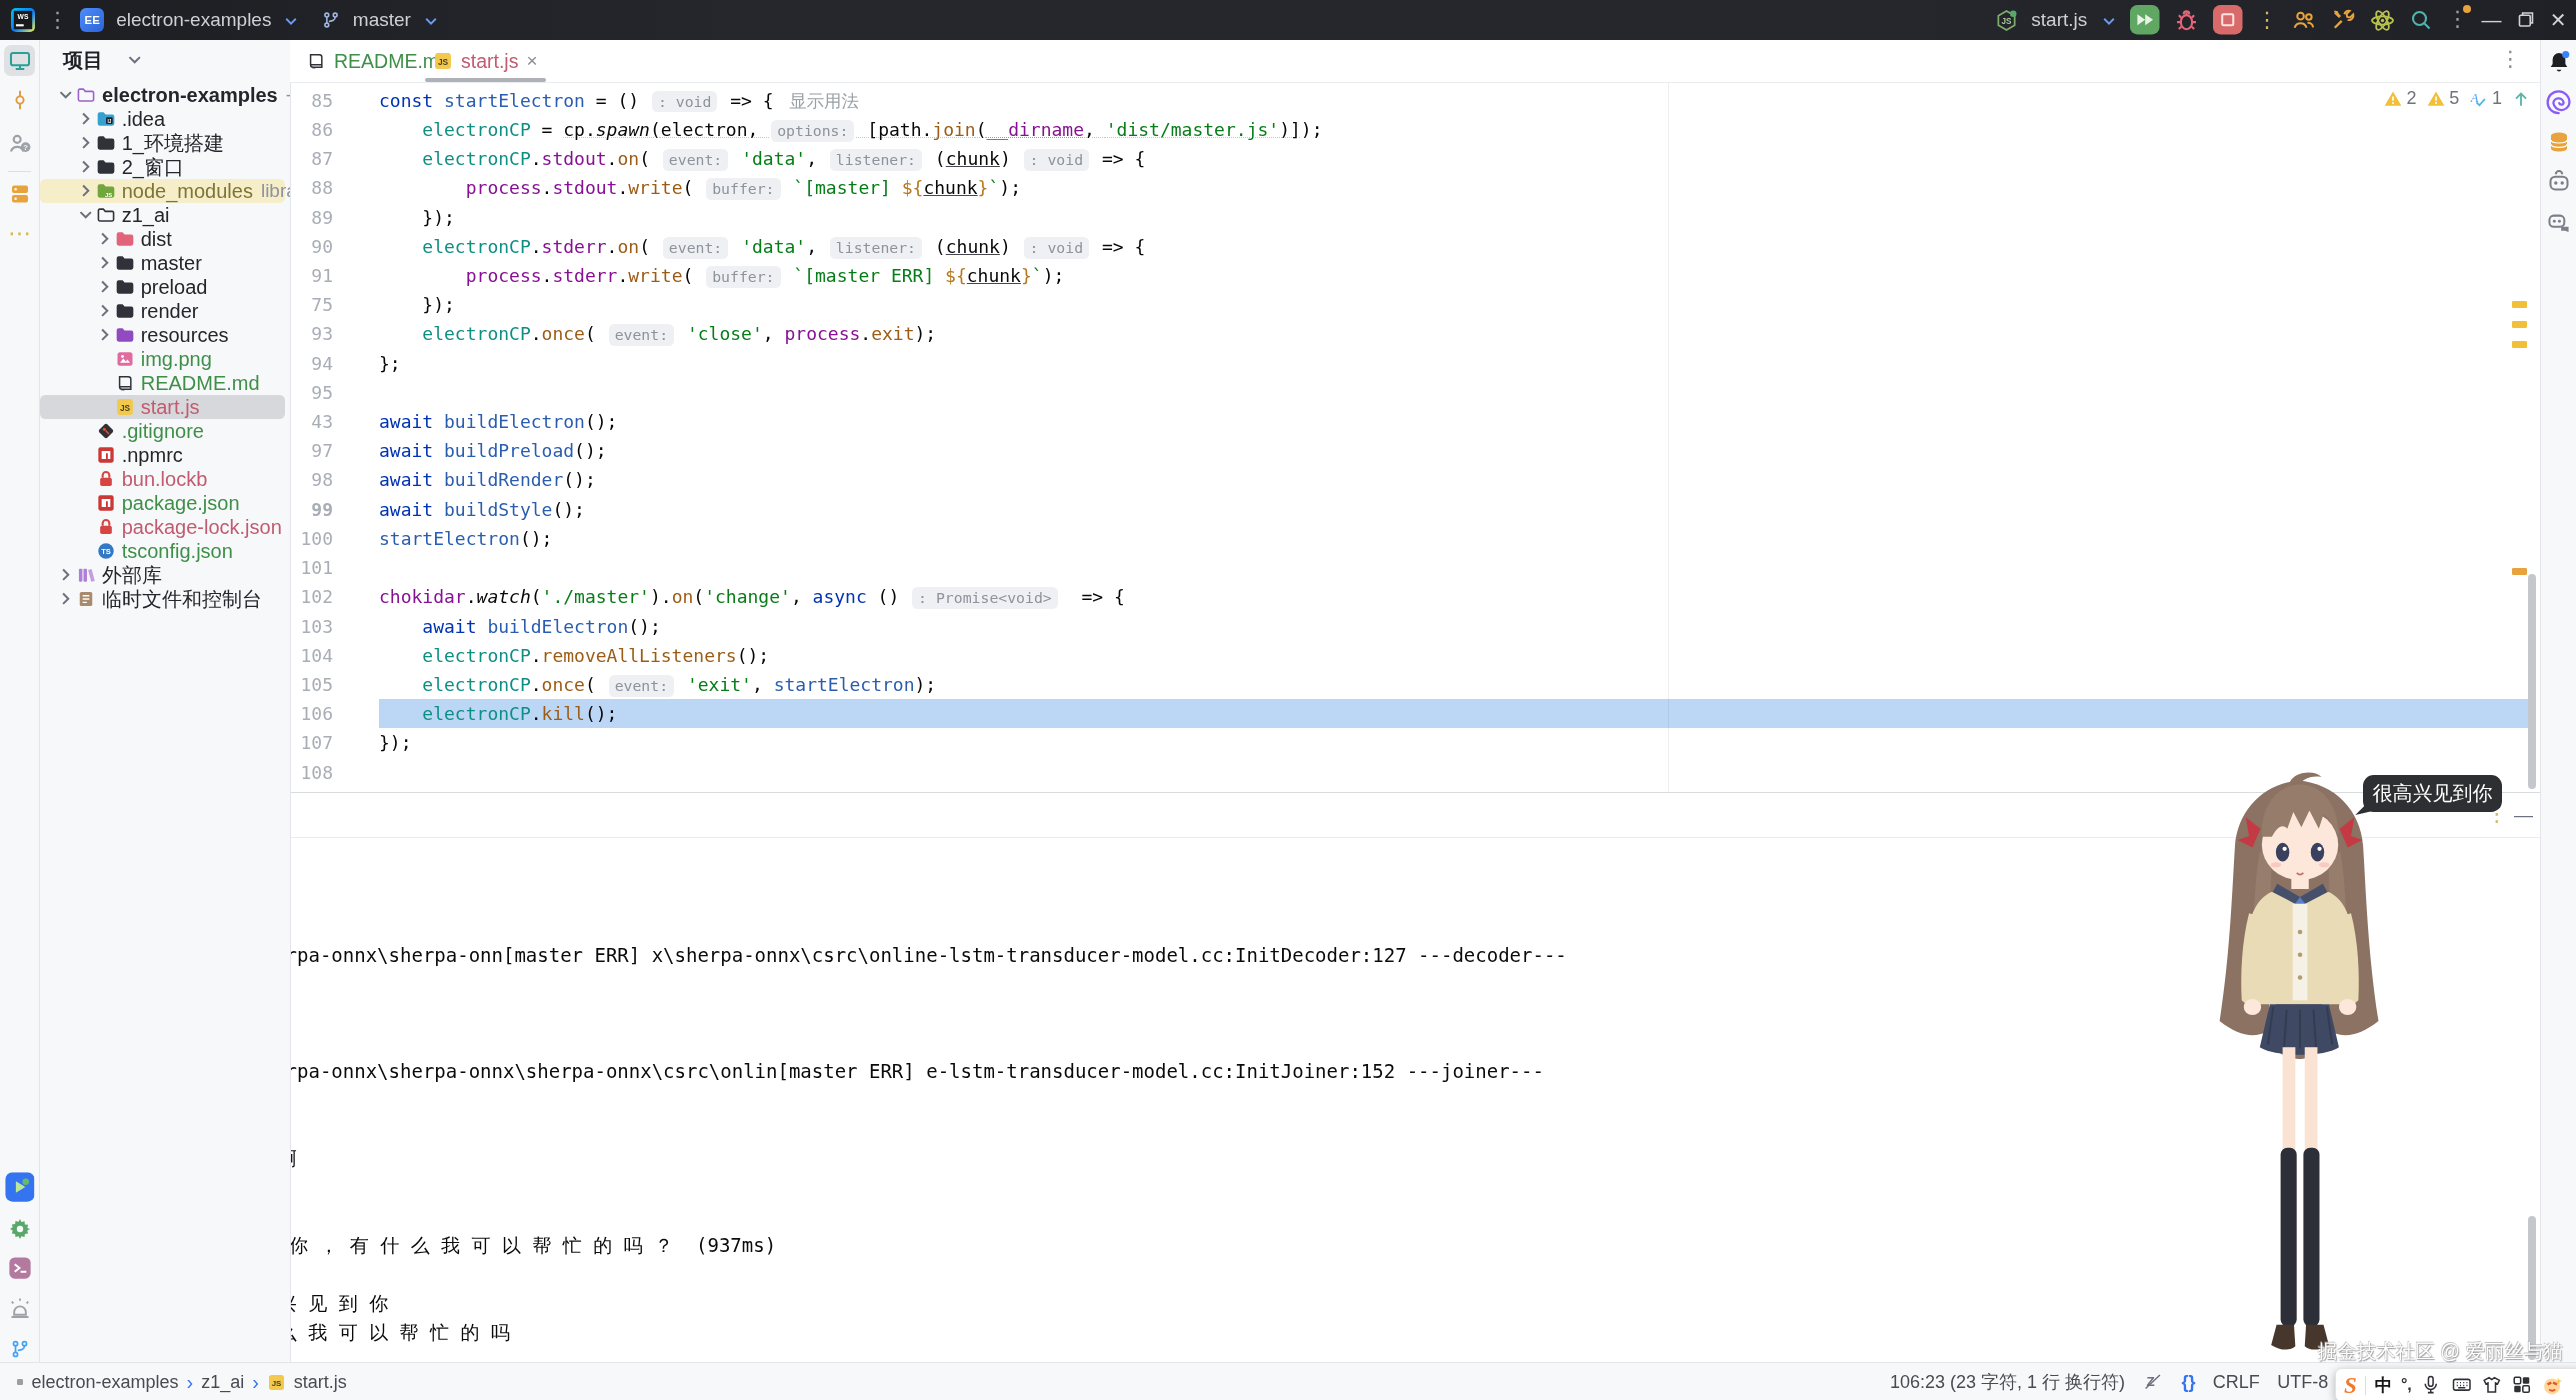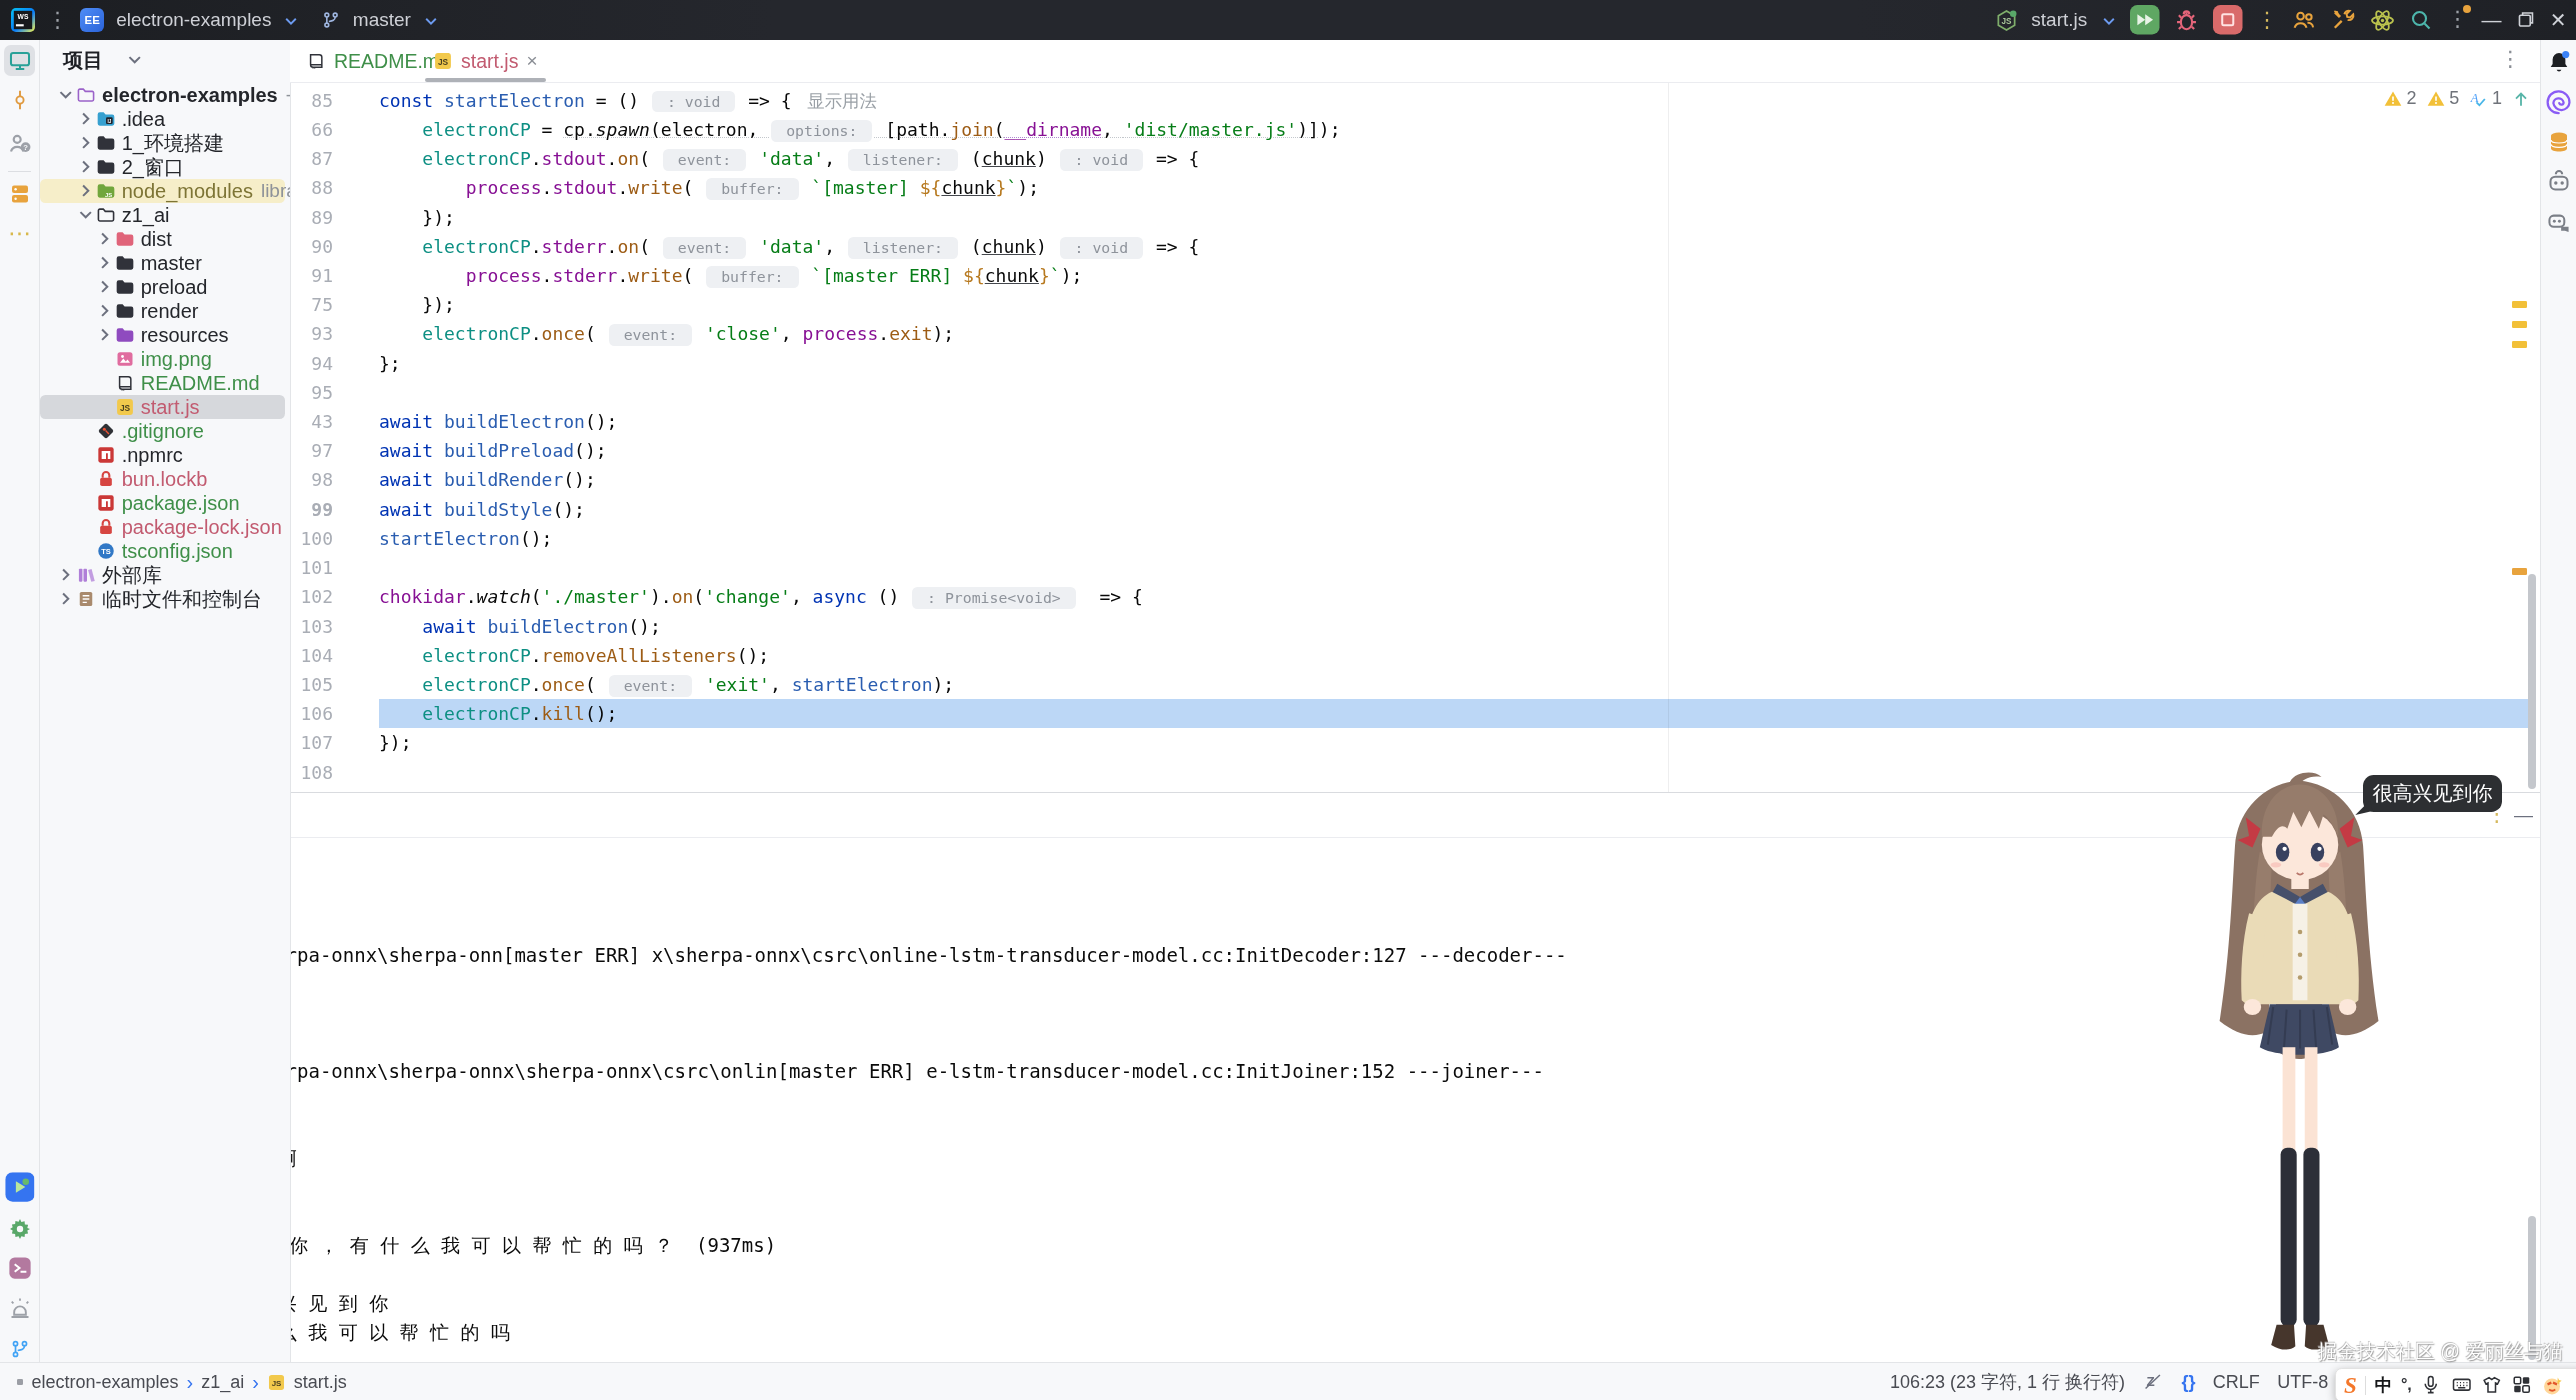--- a/index.html
+++ b/index.html
@@ -47,21 +47,21 @@
   .gln{position:absolute;left:0;width:43px;text-align:right;height:29px;line-height:29px;font-family:"DejaVu Sans Mono",monospace;font-size:18px;color:#a9adb5;}
   #code{position:absolute;left:89px;top:0;z-index:4;}
   .cln{position:absolute;left:0;height:29px;line-height:29px;font-family:"DejaVu Sans Mono",monospace;font-size:18px;color:#080808;white-space:pre;}
   .selline{position:absolute;left:89px;width:2156px;height:29px;background:#bcd7f6;z-index:1;}
   .tk-k{color:#0033b3}.tk-f{color:#2a5db0}.tk-v{color:#0d8f83}.tk-m{color:#871094}
   .tk-pr{color:#871094}.tk-me{color:#9d5c15}.tk-s{color:#067d17}.tk-ib{color:#b7791f}
   .tk-it{font-style:italic}
   .tk-d{color:#871094;text-decoration:underline dotted 1.3px #b08ad1;}
   .tk-c{text-decoration:underline solid 1.3px #44474d;}
   .tk-w{text-decoration:underline dotted 1.3px #c3c7cc;}
-  .tk-h{display:inline-block;background:#eef0f3;color:#8e939b;border-radius:5.4px;padding:0 15px;font-size:14.8px;line-height:21.5px;vertical-align:middle;margin:0 2px;}
+  .tk-h{display:inline-block;background:#eef0f3;color:#8e939b;border-radius:5.4px;padding:0 6px;font-size:14.8px;line-height:21.5px;vertical-align:middle;margin:0 2px;}
   .tk-g{color:#9aa0a6;font-family:"Liberation Sans",sans-serif;font-size:17.4px;}
   .inspect{position:absolute;left:2093px;top:5.4px;display:flex;align-items:center;gap:9.4px;font-size:18px;color:#6f737a;z-index:6;}
   .inspect .grp{display:flex;align-items:center;gap:3.4px;}
   .stripe-tick{position:absolute;width:14.8px;height:6.7px;border-radius:1.3px;z-index:6;}
   .sb-thumb{position:absolute;width:8px;border-radius:4px;background:#c4c7cc;z-index:6;}
   
   .bottom{position:absolute;left:40px;top:792px;width:2501px;height:570px;background:#fff;border-top:0.7px solid #d9dbdf;z-index:4;}
   .bp-head{position:relative;height:44px;border-bottom:0.7px solid #ebecf0;}
   .bp-mode{position:absolute;left:15.4px;top:9.4px;font-size:20px;font-weight:bold;color:#1f2126;}
   .bp-tab{position:absolute;left:54px;top:0;height:43px;display:flex;align-items:center;gap:6.7px;padding:0 9.4px;font-size:19.5px;color:#24262b;}
@@ -628,21 +628,21 @@
     <span class="kebab tabs-kebab" style="color:#8a8e95">⋮</span>
   </div>
 
   <div class="editor">
     <div class="guide"></div>
     <div id="selbg">
         <div class="selline" style="top: 616px;"></div>
       </div>
     <div id="gutter">
         <div class="gln" style="top: 2.7px;">85</div>
-        <div class="gln" style="top: 32px;">66</div>
+        <div class="gln" style="top: 32px;">86</div>
         <div class="gln" style="top: 61px;">87</div>
         <div class="gln" style="top: 90px;">88</div>
         <div class="gln" style="top: 120px;">89</div>
         <div class="gln" style="top: 149px;">90</div>
         <div class="gln" style="top: 178px;">91</div>
         <div class="gln" style="top: 207px;">75</div>
         <div class="gln" style="top: 236px;">93</div>
         <div class="gln" style="top: 266px;">94</div>
         <div class="gln" style="top: 295px;">95</div>
         <div class="gln" style="top: 324px;">43</div>

